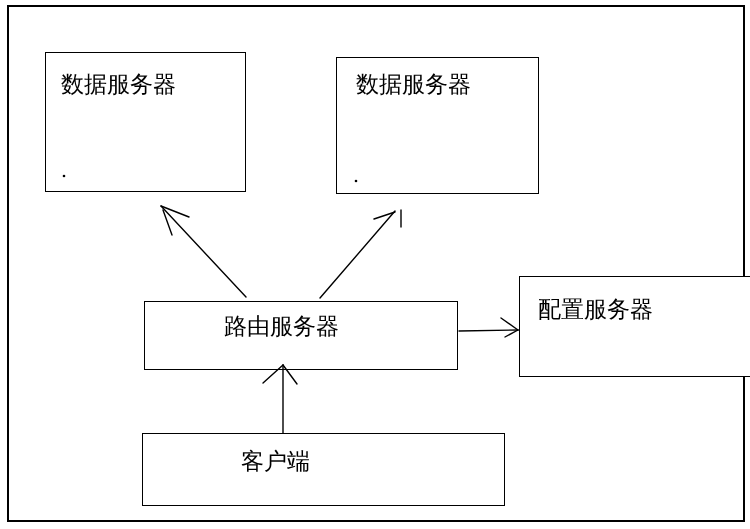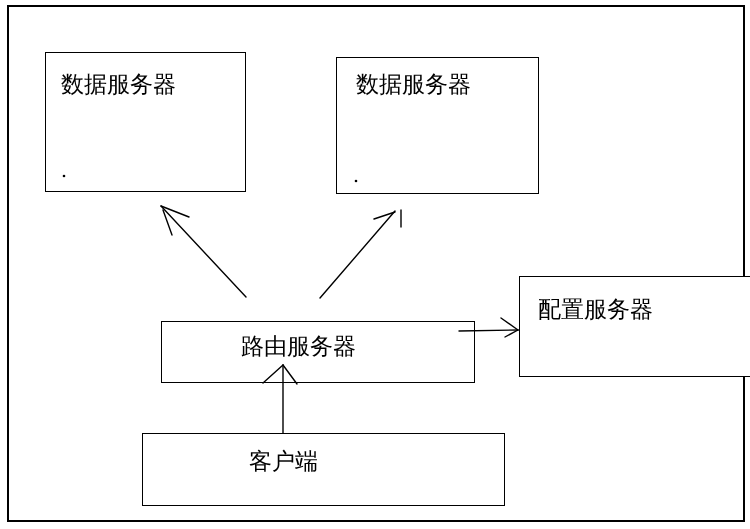--- a/index.html
+++ b/index.html
@@ -34,26 +34,26 @@
     position: absolute;
     font-size: 23px;
     line-height: 24px;
     color: #000000;
     white-space: nowrap;
   }
   #node-data-server-1 { left: 45px;  top: 52px;  width: 201px; height: 140px; }
   #node-data-server-1 .node-label { left: 15px; top: 19px; }
   #node-data-server-2 { left: 336px; top: 57px;  width: 203px; height: 137px; }
   #node-data-server-2 .node-label { left: 19px; top: 14px; }
-  #node-router-server { left: 161px; top: 301px; width: 314px; height: 62px; margin-top: 20px; }
+  #node-router-server { left: 144px; top: 301px; width: 314px; height: 69px; }
   #node-router-server .node-label { left: 79px; top: 12px; }
   #node-config-server { left: 519px; top: 276px; width: 237px; height: 101px; }
   #node-config-server .node-label { left: 18px; top: 20px; }
   #node-client        { left: 142px; top: 433px; width: 363px; height: 73px; }
-  #node-client .node-label { left: 106px; top: 15px; }
+  #node-client .node-label { left: 98px; top: 15px; }
   svg.arrows {
     position: absolute;
     left: 0;
     top: 0;
     width: 750px;
     height: 529px;
     pointer-events: none;
   }
   svg.arrows line {
     stroke: #000000;

